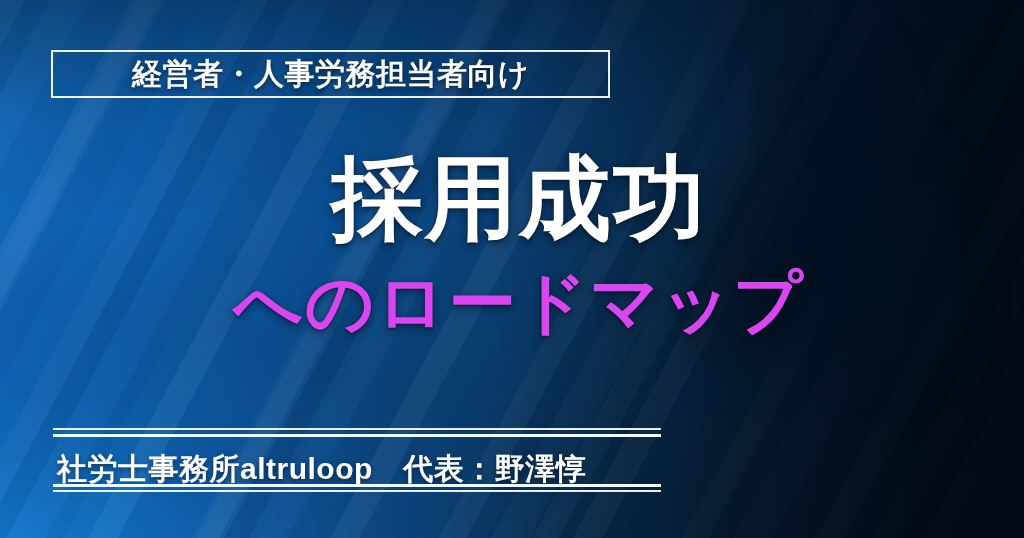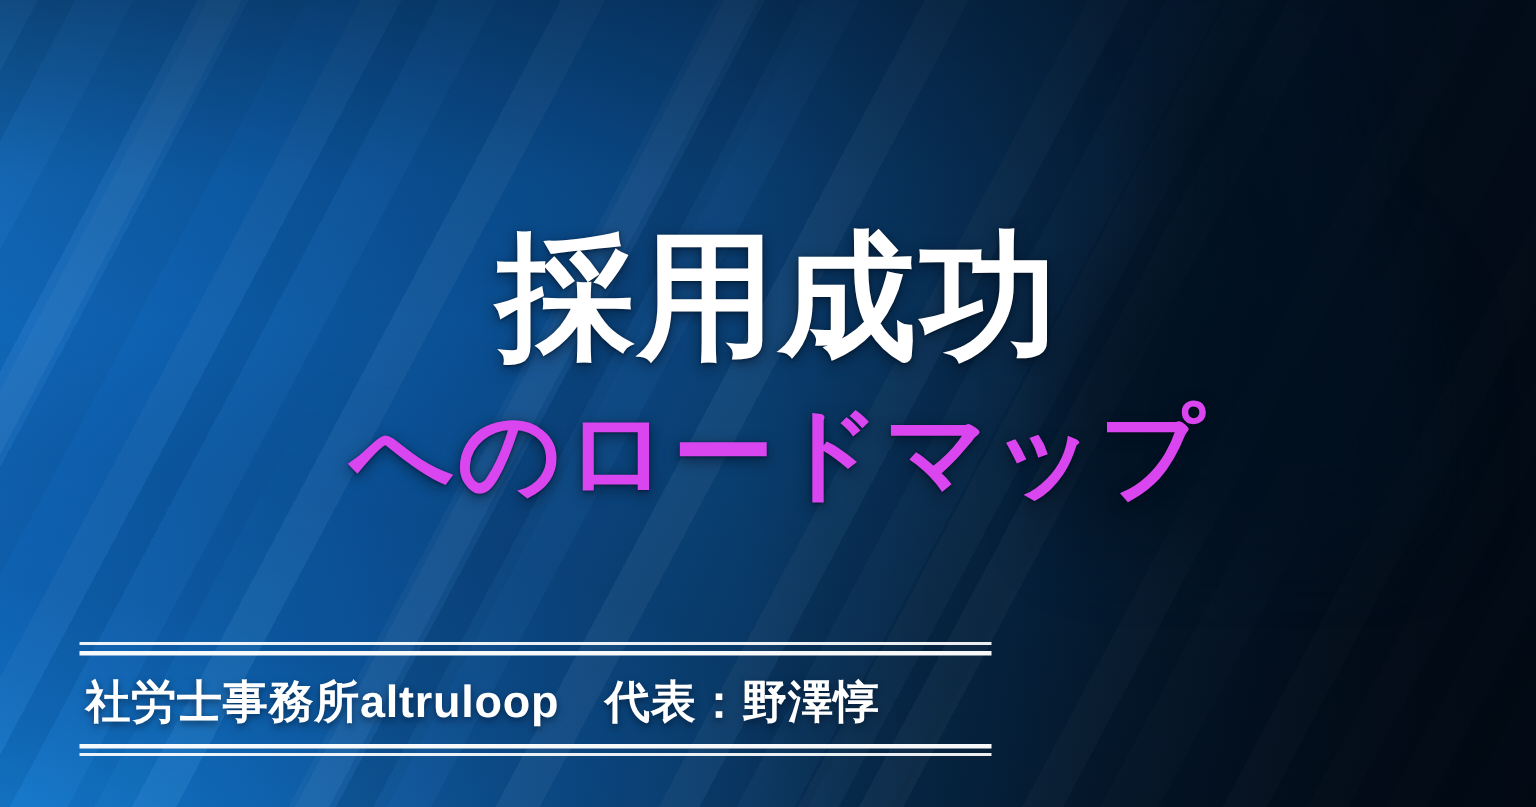--- a/index.html
+++ b/index.html
@@ -218,21 +218,21 @@
   .rule-top .ln-b {
     position: absolute; left: 0; right: 0; top: 6px;
     height: 3px; background: rgba(255,255,255,0.97);
   }
   .footer-text {
     font-size: 30px;
     font-weight: 700;
     color: #ffffff;
     line-height: 1;
     white-space: nowrap;
-    padding: 18px 0 12px 4px;
+    padding: 18px 0 0 4px;
     letter-spacing: 0.5px;
     text-shadow: 0 2px 5px rgba(0,10,24,0.5);
   }
   .rule-bot {
     height: 8px;
     position: relative;
   }
   .rule-bot .ln-a {
     position: absolute; left: 0; right: 0; top: 0;
     height: 3px; background: rgba(255,255,255,0.97);
@@ -255,20 +255,23 @@
   <div class="bg-dark-right"></div>
   <div class="bg-dark-top"></div>
 
   <div class="silhouette">
     <div class="sil-head"></div>
     <div class="sil-body"></div>
   </div>
 
   <div class="content">
 
+    <div class="badge">
+      <span class="badge-text">経営者・人事労務担当者向け</span>
+    </div>
 
     <div class="title-block">
       <div class="title-line1">採用成功</div>
       <div class="title-line2">へのロードマップ</div>
     </div>
 
     <div class="footer">
       <div class="rule-top">
         <div class="ln-a"></div>
         <div class="ln-b"></div>

